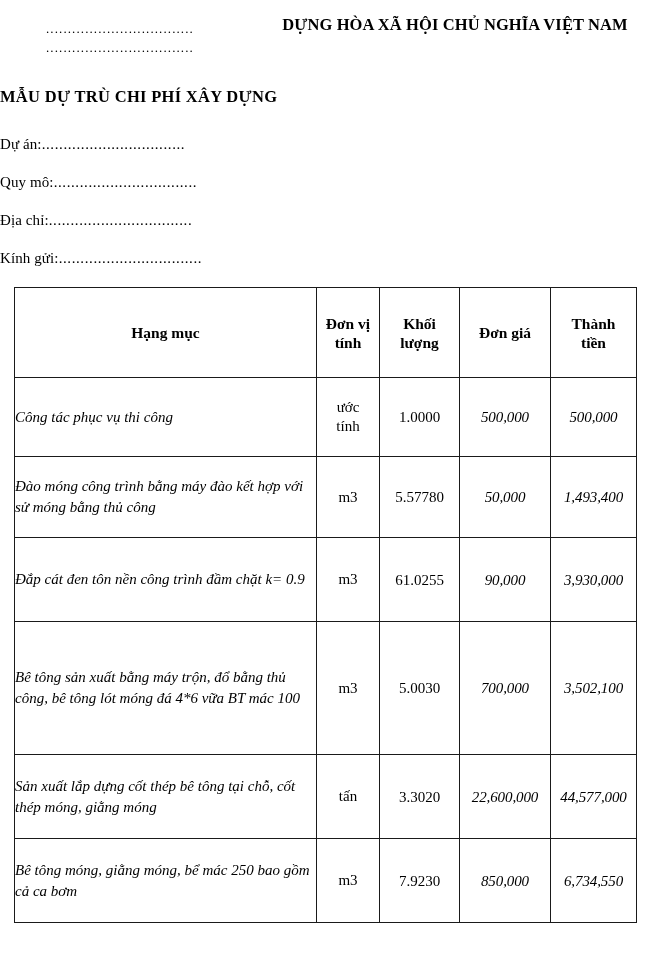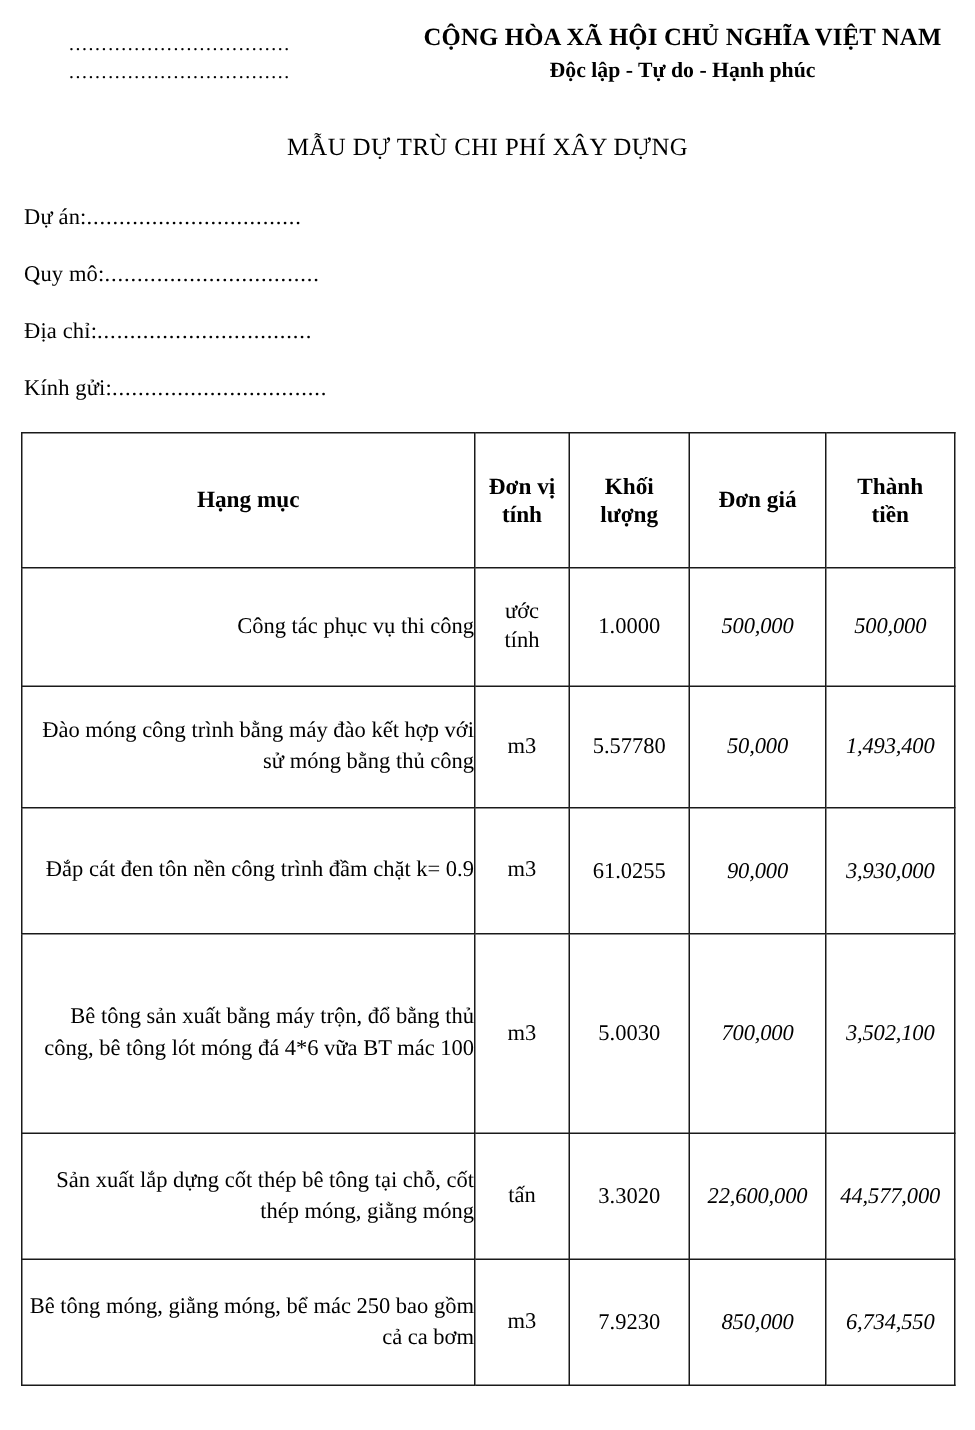--- a/index.html
+++ b/index.html
@@ -61,31 +61,29 @@
   .motto {
     font-size: 14.5px;
     font-weight: bold;
     line-height: 21px;
     margin-top: 2px;
     white-space: nowrap;
   }
 
   
   .doc-title {
-    text-align: center;
     font-size: 16.5px;
-    font-weight: normal;
+    font-weight: bold;
     letter-spacing: 0.3px;
     margin-top: 30px;
   }
 
   
   .fields {
     margin-top: 28px;
-    padding-left: 16px;
   }
   .field {
     font-size: 15px;
     line-height: 19px;
     margin-bottom: 19px;
     white-space: nowrap;
   }
   .field .field-label {
     letter-spacing: 0.1px;
   }
@@ -120,23 +118,24 @@
     padding: 2px 3px;
   }
   
   col.c-item  { width: 302px; }
   col.c-unit  { width: 63px; }
   col.c-qty   { width: 80px; }
   col.c-price { width: 91px; }
   col.c-total { width: 86px; }
 
   td.item {
-    text-align: right;
+    text-align: left;
     padding: 4px 2px 4px 5px;
     line-height: 21px;
+    font-style: italic;
   }
   td.unit, td.qty, td.price, td.total {
     text-align: center;
     line-height: 20px;
     white-space: nowrap;
   }
   td.unit { line-height: 19px; }
   td.price, td.total { letter-spacing: -0.1px; font-style: italic; }
 
   
@@ -150,22 +149,21 @@
 <body>
 
 <div class="page">
 
   <div class="header">
     <div class="header-left">
       <div class="dotline">..................................</div>
       <div class="dotline">..................................</div>
     </div>
     <div class="header-right">
-      <div class="nation">CỘNG HÒA XÃ HỘI CHỦ NGHĨA VIỆT NAM</div>
-      <div class="motto">Độc lập - Tự do - Hạnh phúc</div>
+      <div class="nation">DỰNG HÒA XÃ HỘI CHỦ NGHĨA VIỆT NAM</div>
     </div>
   </div>
 
   <div class="doc-title">MẪU DỰ TRÙ CHI PHÍ XÂY DỰNG</div>
 
   <div class="fields">
     <div class="field">
       <span class="field-label">Dự án:</span><span class="field-dots">.................................</span>
     </div>
     <div class="field">

